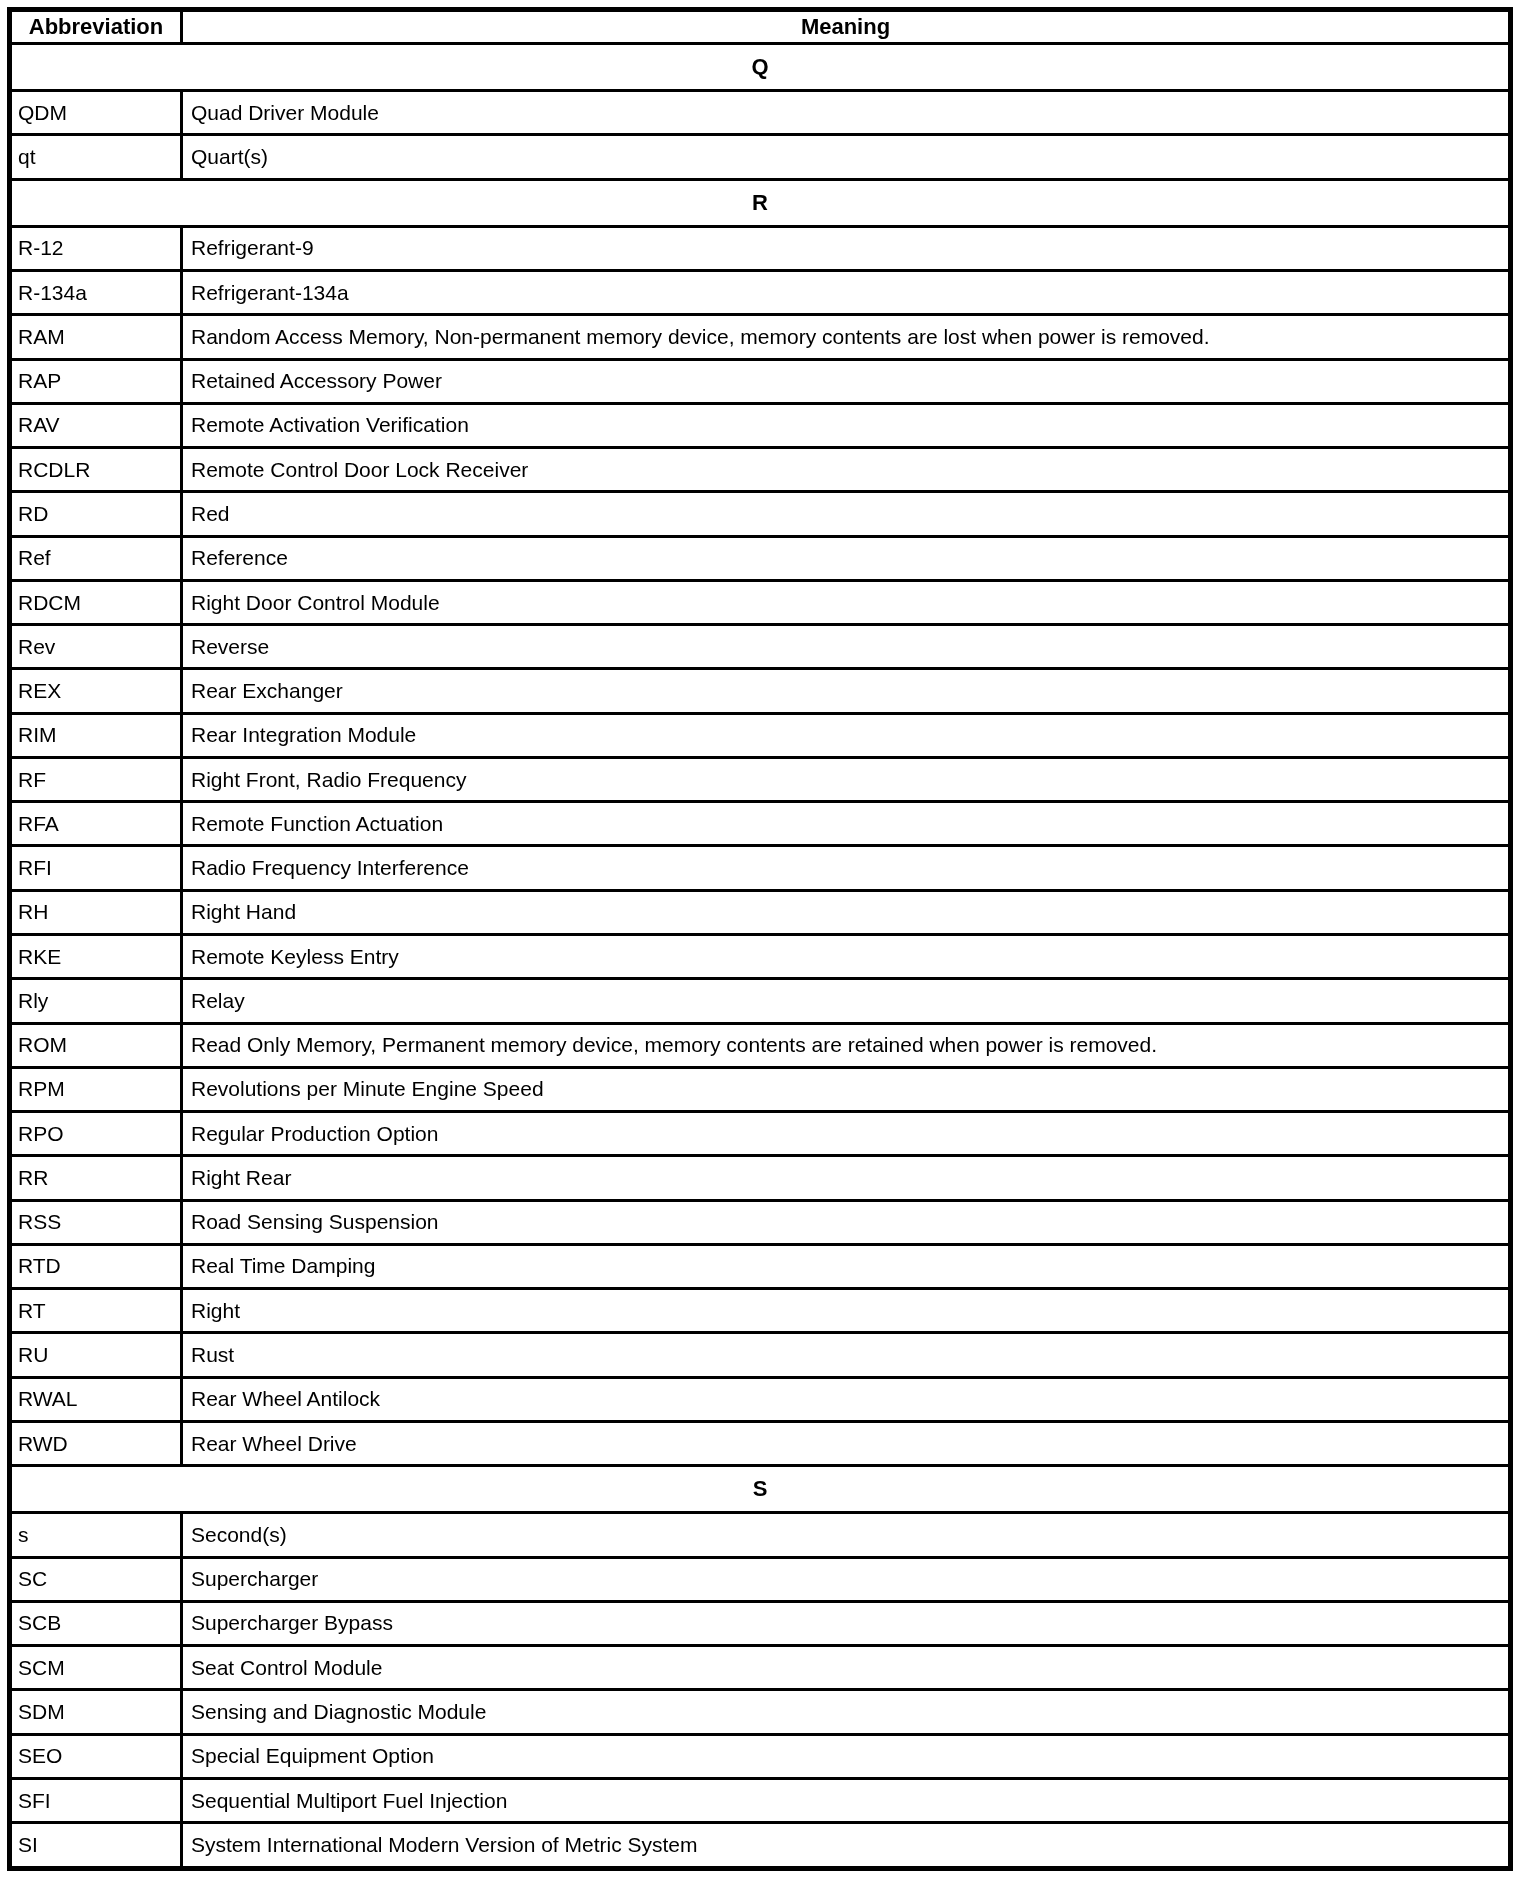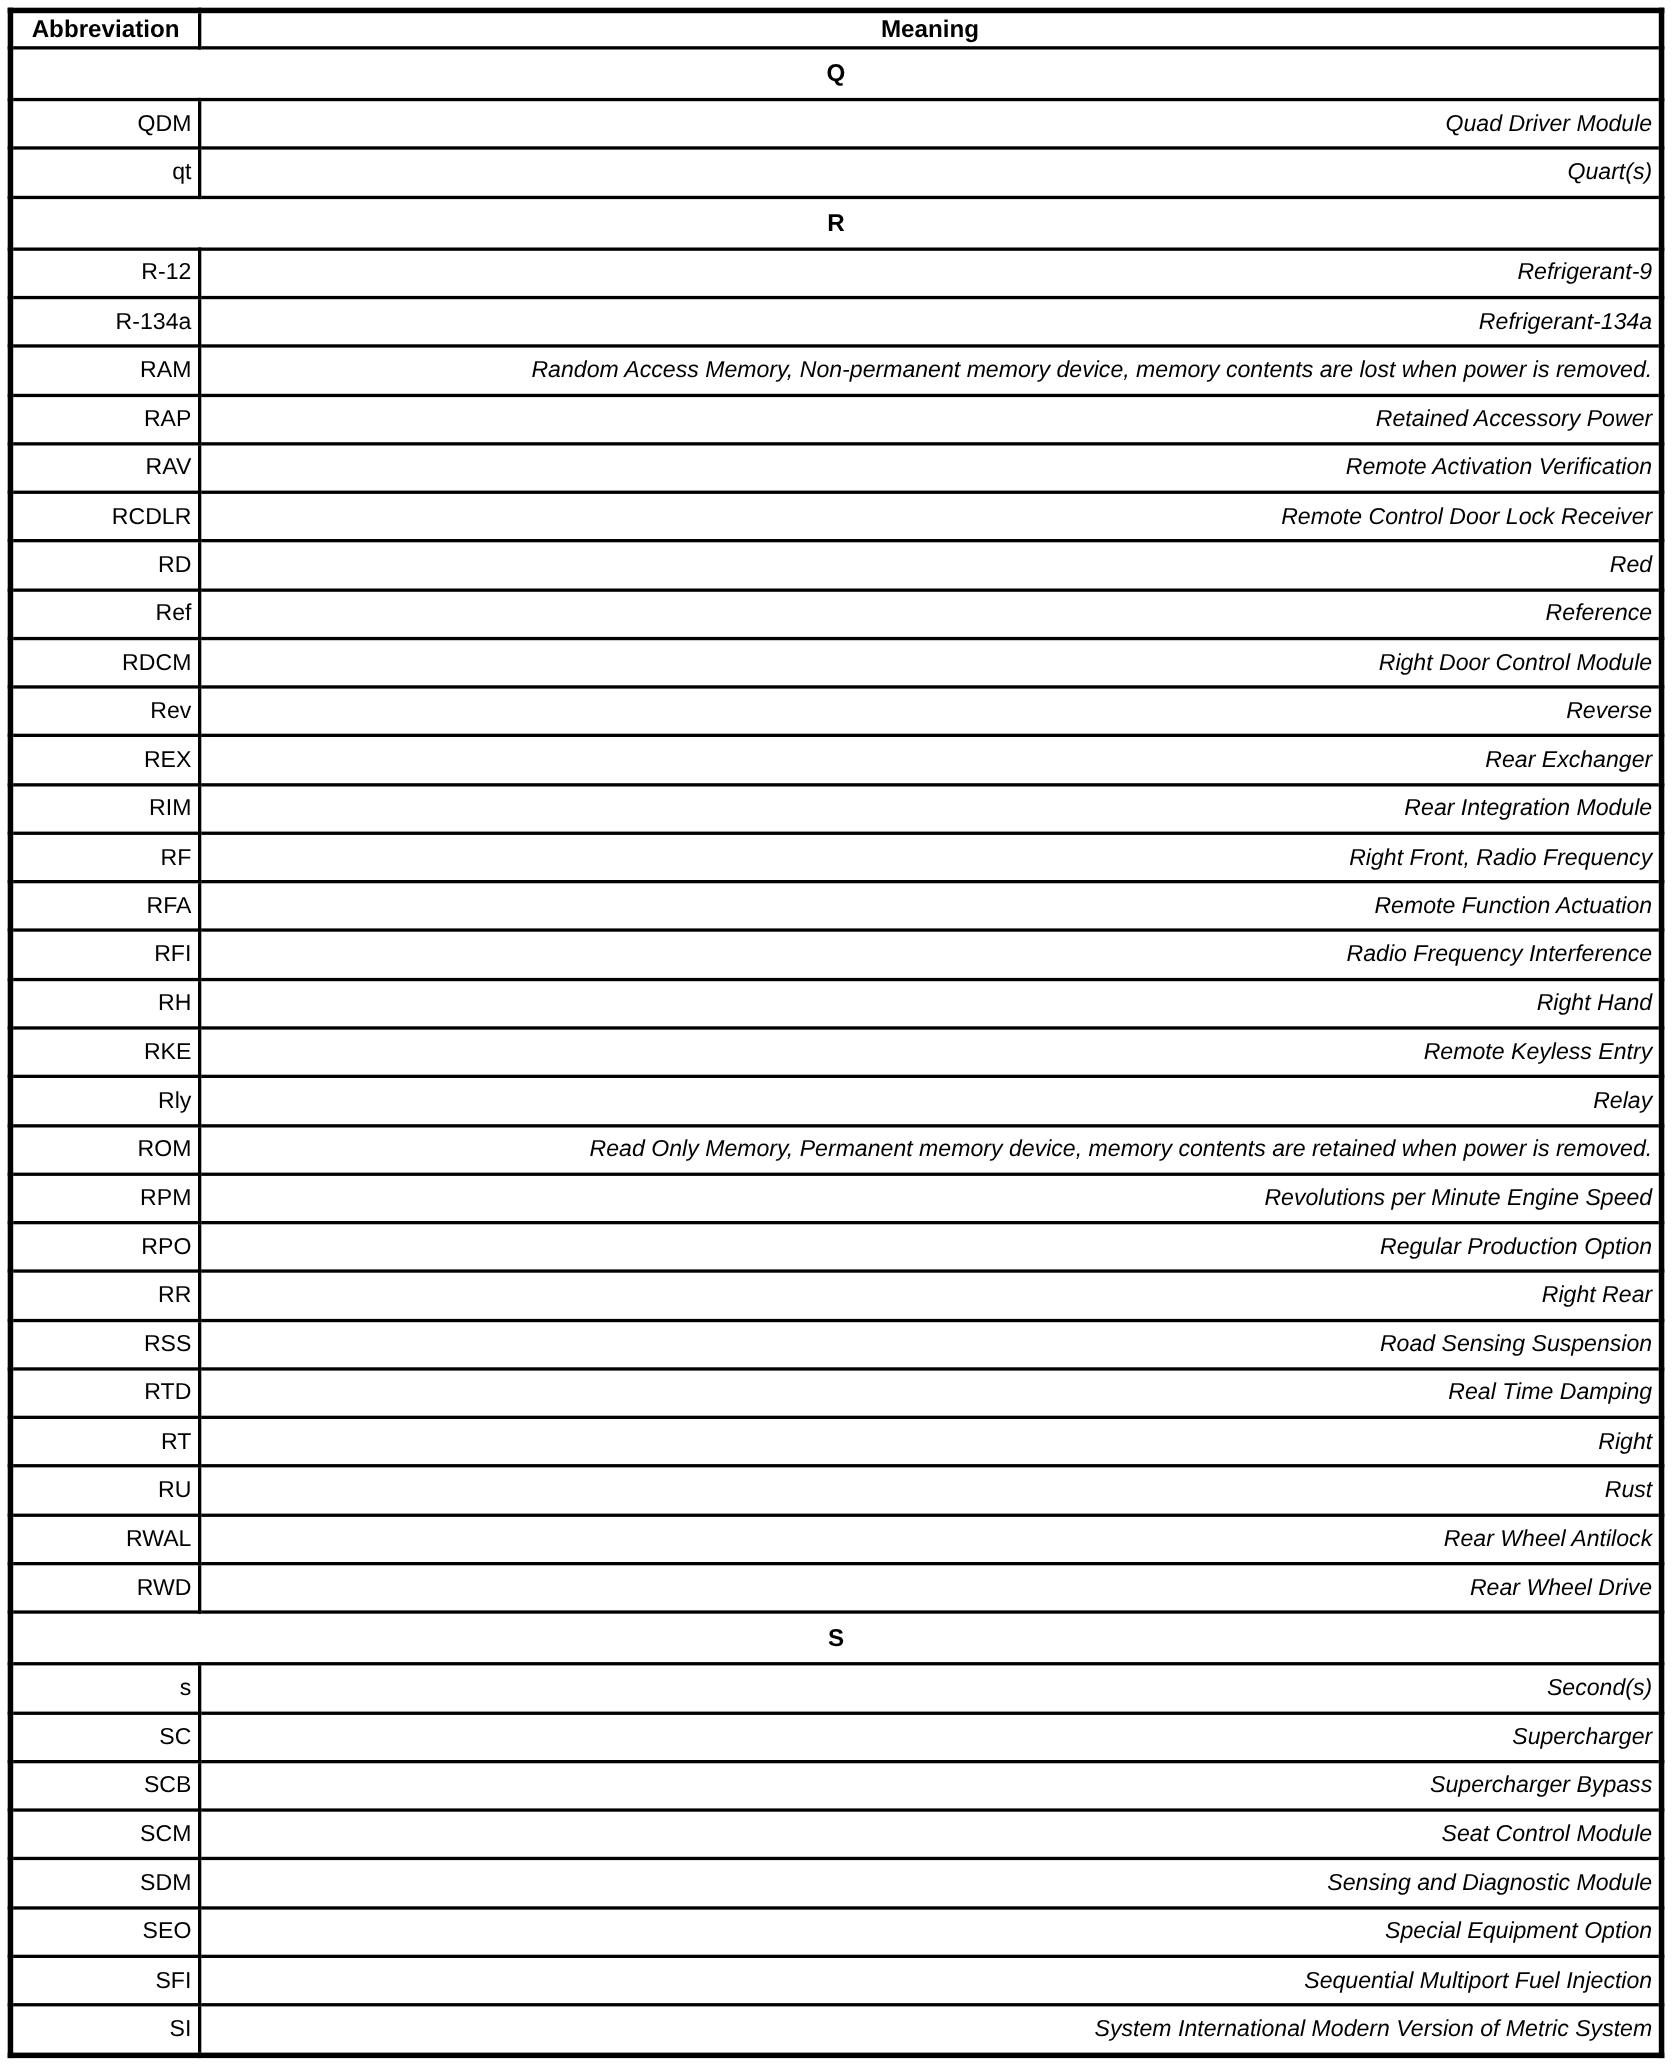--- a/index.html
+++ b/index.html
@@ -38,27 +38,26 @@
     text-align: center;
     margin-top: 36px;
   }
   .abbr-table td.section {
     font-size: 22px;
     font-weight: bold;
     text-align: center;
   }
   .abbr-table td.abbr {
     font-size: 21px;
-    text-align: right;
+    text-align: left;
   }
   .abbr-table td.meaning {
     font-size: 21px;
-    text-align: right;
+    text-align: left;
     padding-left: 8px;
-    font-style: italic;
   }
 </style>
 </head>
 <body>
 
 <div class="page">
   <table class="abbr-table">
     <colgroup>
       <col style="width:172px">
       <col>

